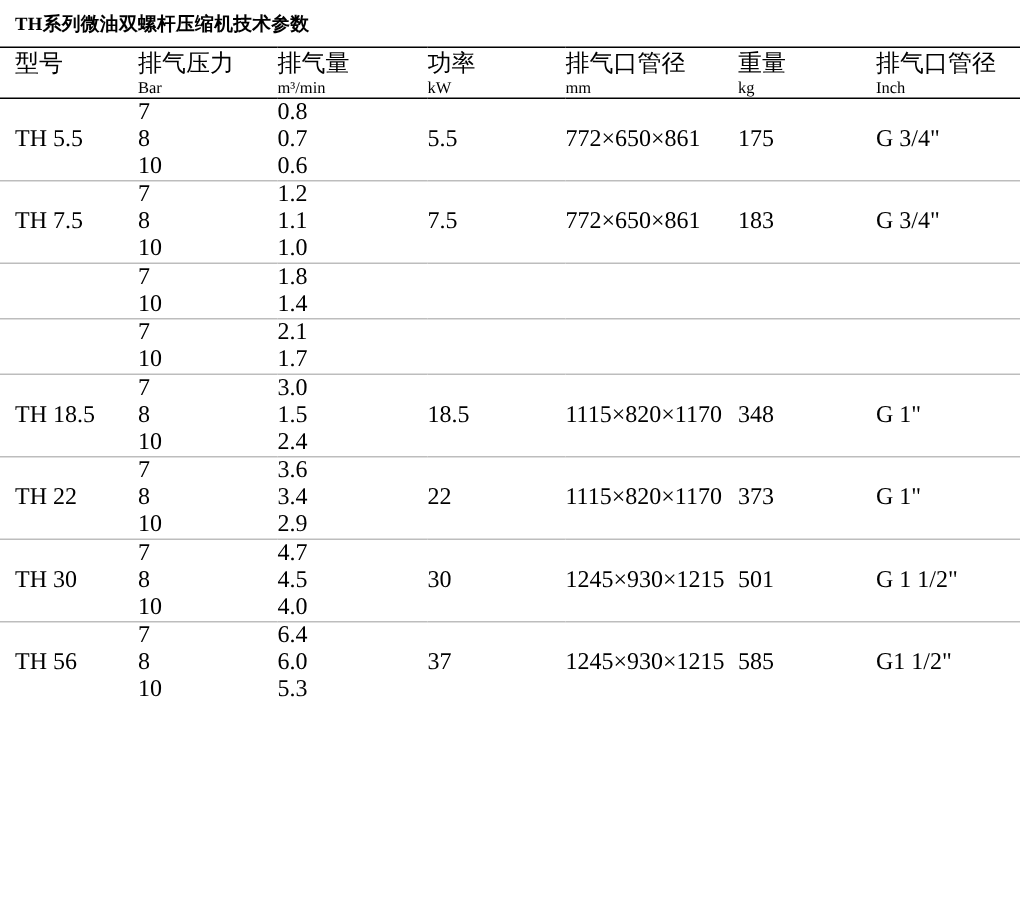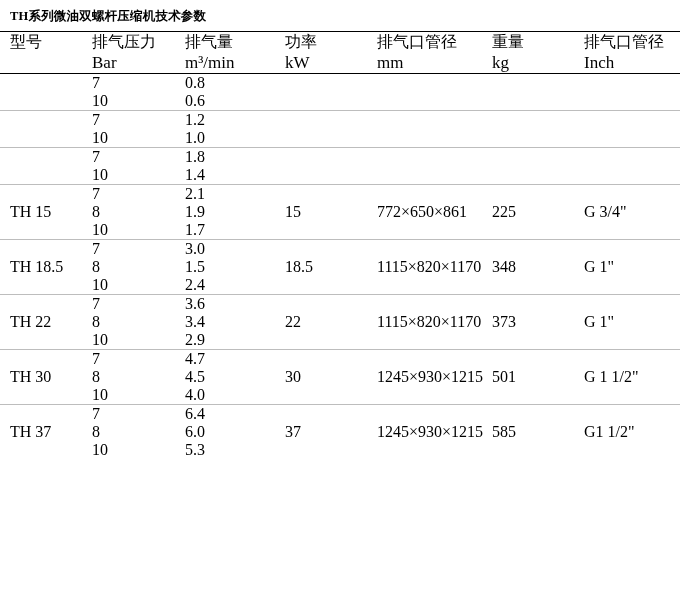--- a/index.html
+++ b/index.html
@@ -46,21 +46,21 @@
   col.c-dim    { width: 115px; }
   col.c-weight { width: 92px; }
   col.c-port   { width: 96px; }
 
   .head-row td {
     font-size: 16px;
     font-weight: bold;
     padding: 3px 0 2px 0;
   }
   .unit-row td {
-    font-size: 17px;
+    font-size: 11px;
     font-weight: bold;
     padding: 2px 0 5px 0;
   }
   .head-sep td {
     border-bottom: 1px solid #000000;
     height: 0;
     line-height: 0;
     font-size: 0;
     padding: 0;
   }
@@ -130,20 +130,29 @@
         <tr>
           <td class="cell-model pad-left"></td>
           <td class="cell-pressure pad-bar">7</td>
           <td class="cell-flow">0.8</td>
           <td class="cell-power"></td>
           <td class="cell-dim"></td>
           <td class="cell-weight"></td>
           <td class="cell-port"></td>
         </tr>
         <tr>
+          <td class="cell-model pad-left">TH 5.5</td>
+          <td class="cell-pressure pad-bar">8</td>
+          <td class="cell-flow">0.7</td>
+          <td class="cell-power">5.5</td>
+          <td class="cell-dim">772×650×861</td>
+          <td class="cell-weight">175</td>
+          <td class="cell-port">G 3/4"</td>
+        </tr>
+        <tr>
           <td class="cell-model pad-left"></td>
           <td class="cell-pressure pad-bar">10</td>
           <td class="cell-flow">0.6</td>
           <td class="cell-power"></td>
           <td class="cell-dim"></td>
           <td class="cell-weight"></td>
           <td class="cell-port"></td>
         </tr>
         <tr class="grp-sep">
           <td colspan="7"></td>
@@ -151,20 +160,29 @@
         <tr>
           <td class="cell-model pad-left"></td>
           <td class="cell-pressure pad-bar">7</td>
           <td class="cell-flow">1.2</td>
           <td class="cell-power"></td>
           <td class="cell-dim"></td>
           <td class="cell-weight"></td>
           <td class="cell-port"></td>
         </tr>
         <tr>
+          <td class="cell-model pad-left">TH 7.5</td>
+          <td class="cell-pressure pad-bar">8</td>
+          <td class="cell-flow">1.1</td>
+          <td class="cell-power">7.5</td>
+          <td class="cell-dim">772×650×861</td>
+          <td class="cell-weight">183</td>
+          <td class="cell-port">G 3/4"</td>
+        </tr>
+        <tr>
           <td class="cell-model pad-left"></td>
           <td class="cell-pressure pad-bar">10</td>
           <td class="cell-flow">1.0</td>
           <td class="cell-power"></td>
           <td class="cell-dim"></td>
           <td class="cell-weight"></td>
           <td class="cell-port"></td>
         </tr>
         <tr class="grp-sep">
           <td colspan="7"></td>
@@ -191,29 +209,20 @@
           <td colspan="7"></td>
         </tr>
         <tr>
           <td class="cell-model pad-left"></td>
           <td class="cell-pressure pad-bar">7</td>
           <td class="cell-flow">2.1</td>
           <td class="cell-power"></td>
           <td class="cell-dim"></td>
           <td class="cell-weight"></td>
           <td class="cell-port"></td>
-        </tr>
-        <tr>
-          <td class="cell-model pad-left">TH 15</td>
-          <td class="cell-pressure pad-bar">8</td>
-          <td class="cell-flow">1.9</td>
-          <td class="cell-power">15</td>
-          <td class="cell-dim">772×650×861</td>
-          <td class="cell-weight">225</td>
-          <td class="cell-port">G 3/4"</td>
         </tr>
         <tr>
           <td class="cell-model pad-left"></td>
           <td class="cell-pressure pad-bar">10</td>
           <td class="cell-flow">1.7</td>
           <td class="cell-power"></td>
           <td class="cell-dim"></td>
           <td class="cell-weight"></td>
           <td class="cell-port"></td>
         </tr>
@@ -313,21 +322,21 @@
         <tr>
           <td class="cell-model pad-left"></td>
           <td class="cell-pressure pad-bar">7</td>
           <td class="cell-flow">6.4</td>
           <td class="cell-power"></td>
           <td class="cell-dim"></td>
           <td class="cell-weight"></td>
           <td class="cell-port"></td>
         </tr>
         <tr>
-          <td class="cell-model pad-left">TH 37</td>
+          <td class="cell-model pad-left">TH 56</td>
           <td class="cell-pressure pad-bar">8</td>
           <td class="cell-flow">6.0</td>
           <td class="cell-power">37</td>
           <td class="cell-dim">1245×930×1215</td>
           <td class="cell-weight">585</td>
           <td class="cell-port">G1 1/2"</td>
         </tr>
         <tr>
           <td class="cell-model pad-left"></td>
           <td class="cell-pressure pad-bar">10</td>

